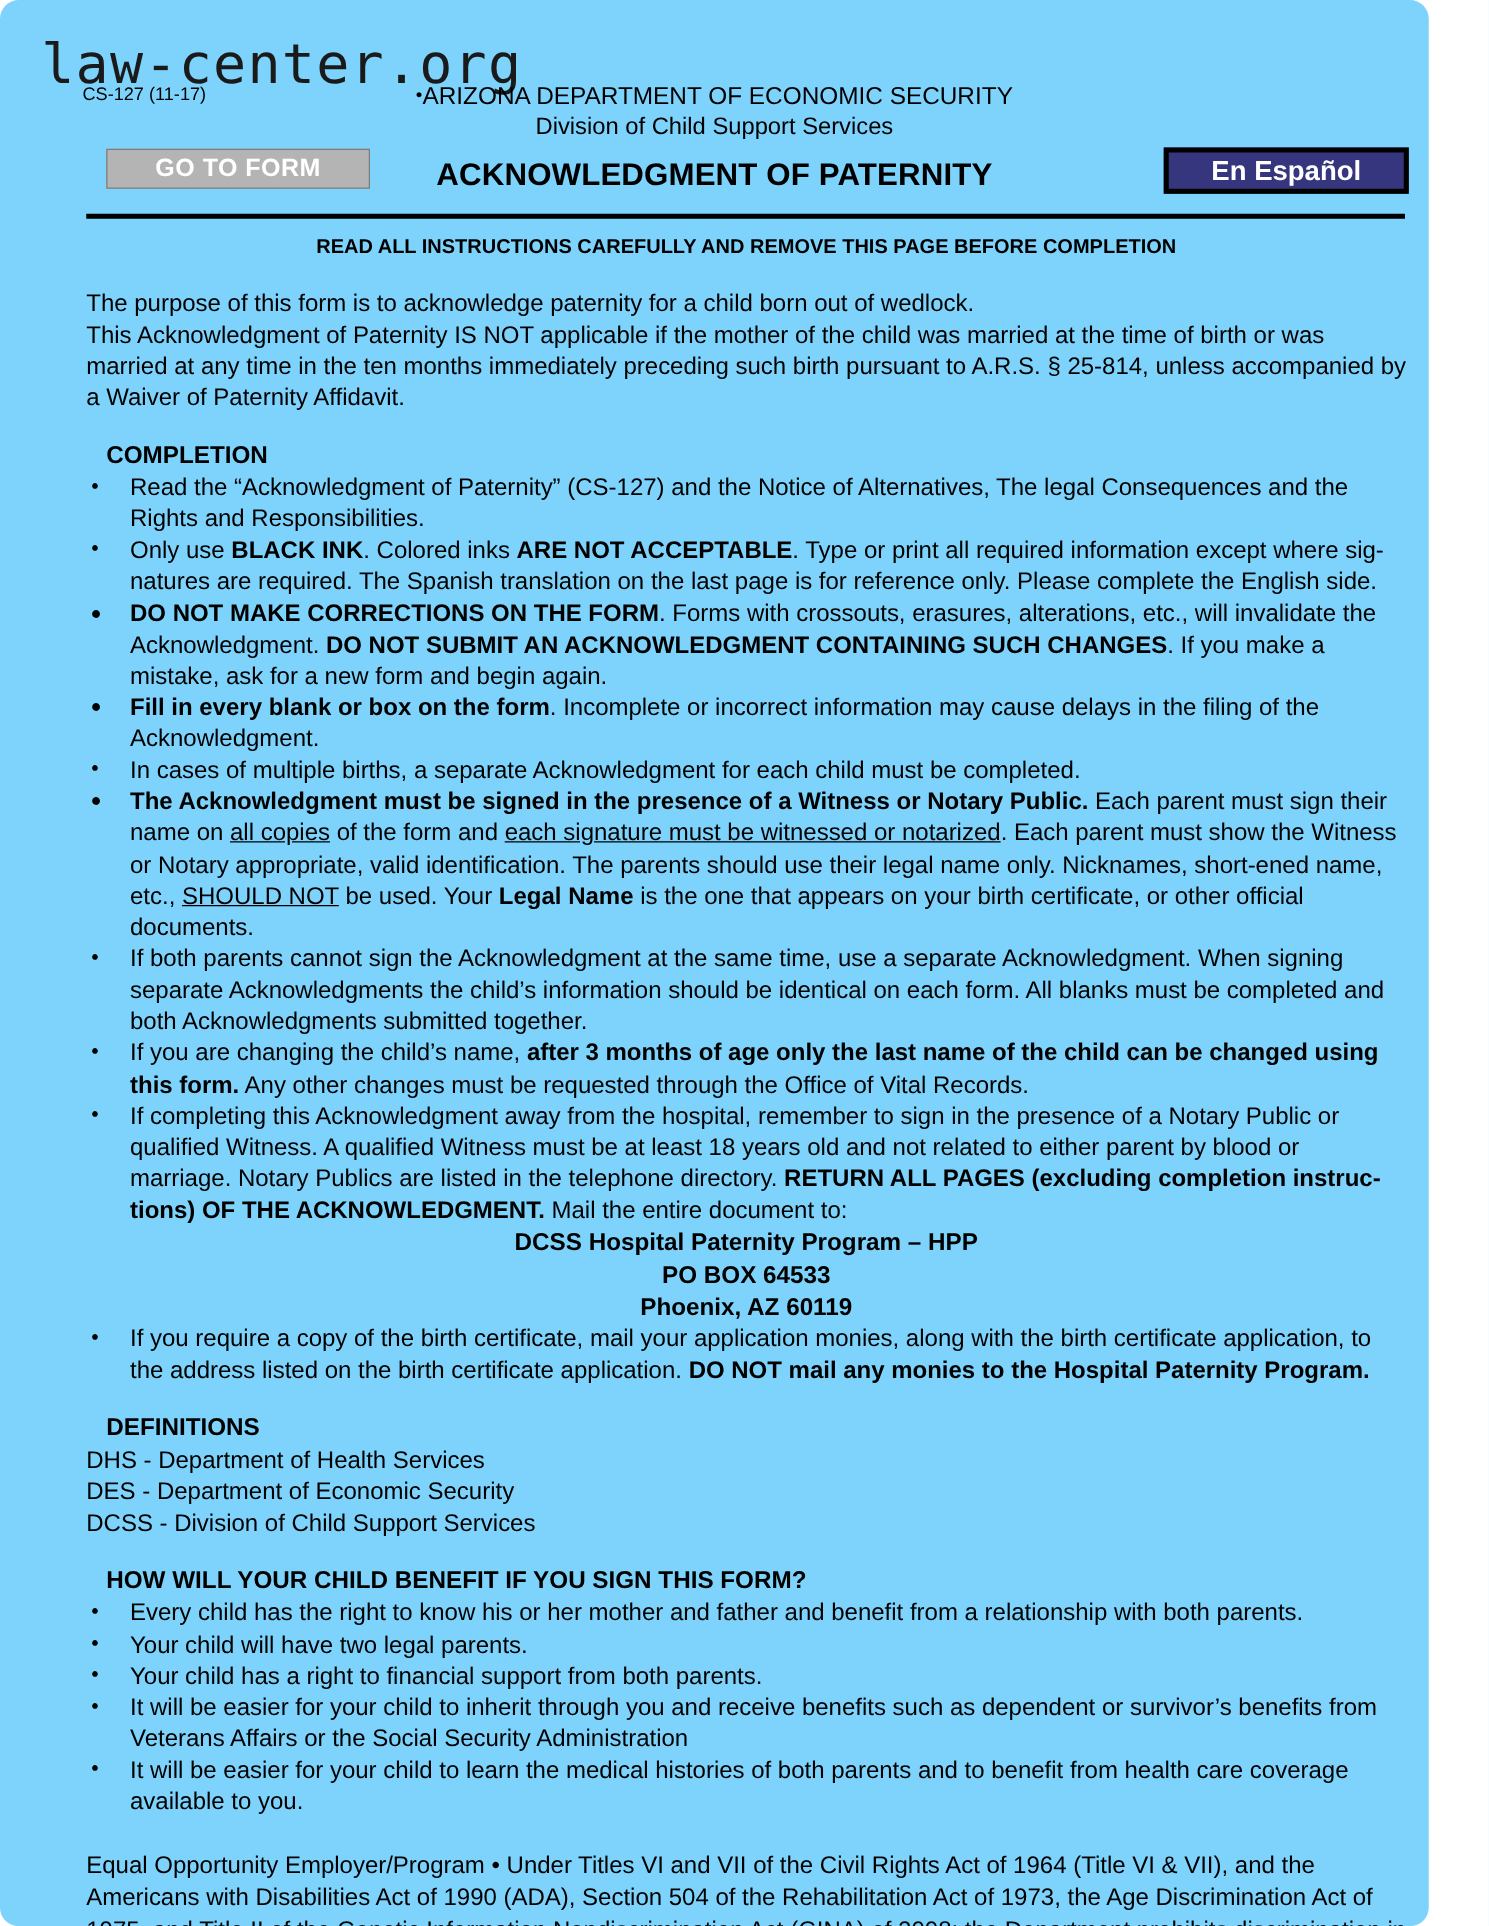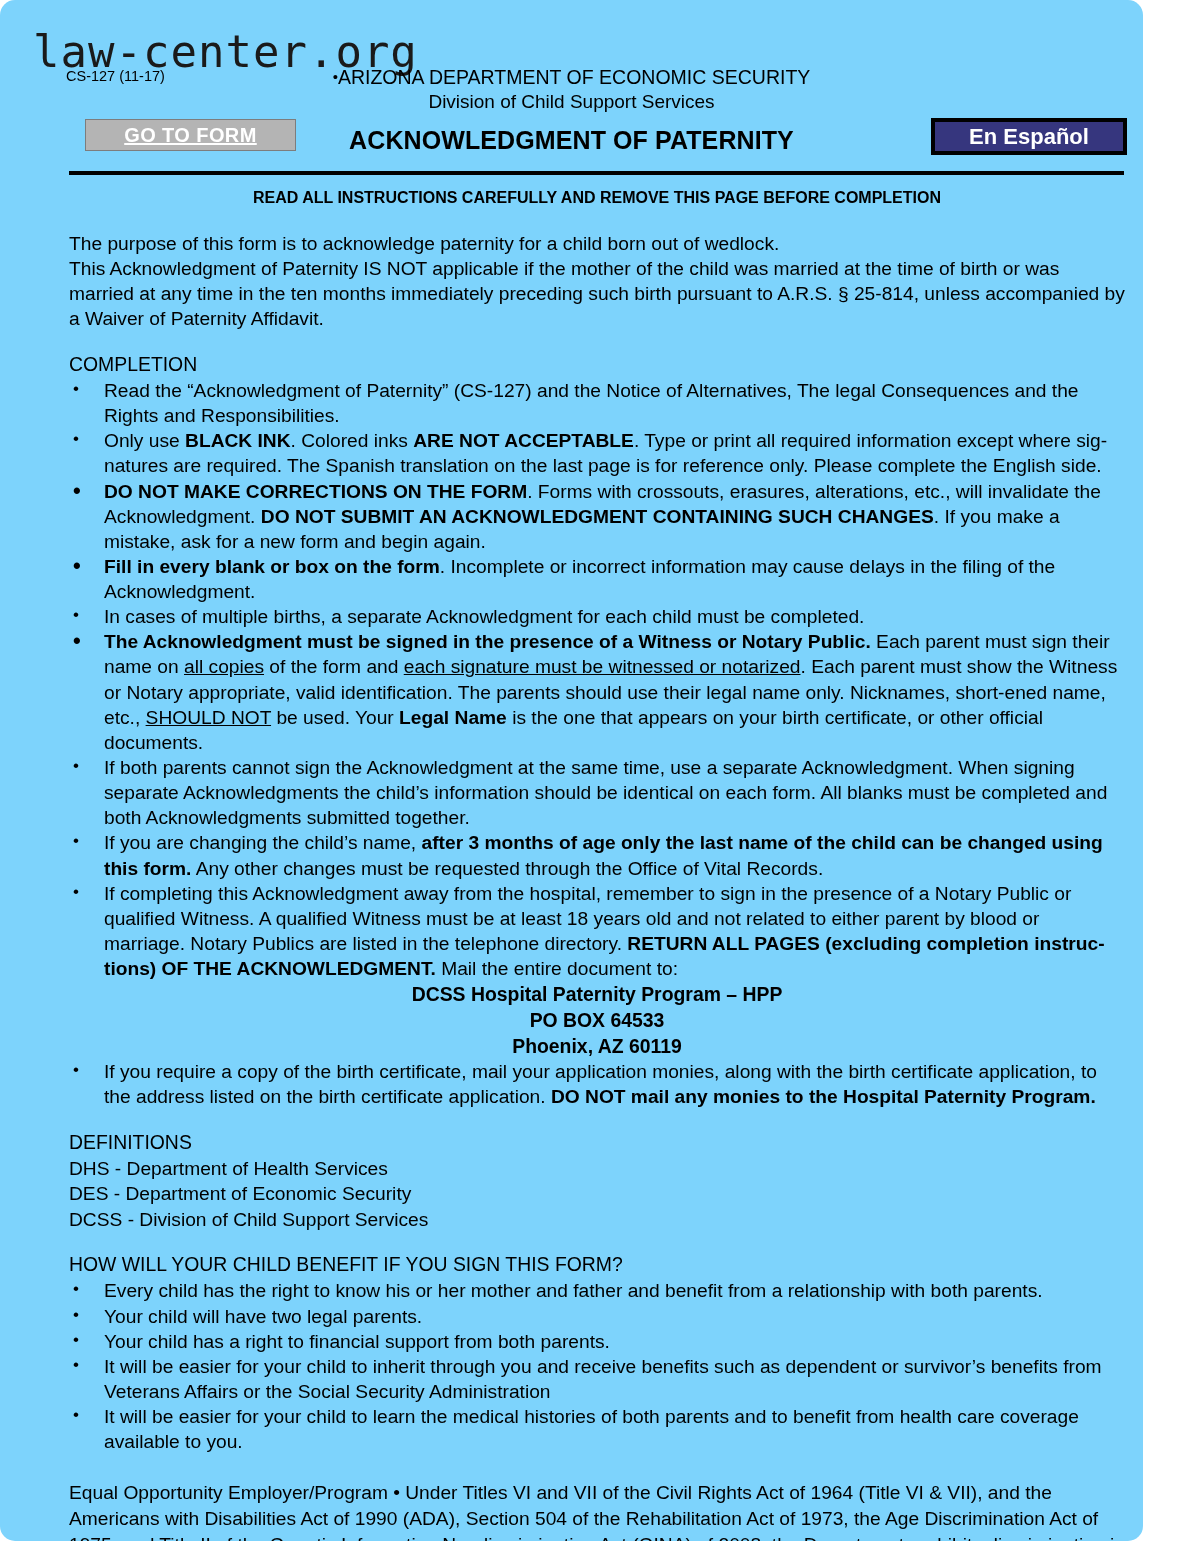--- a/index.html
+++ b/index.html
@@ -82,21 +82,20 @@
     border: 1px solid #7d7d7d;
     box-sizing: border-box;
     color: #ffffff;
     font-size: 20px;
     font-weight: bold;
     letter-spacing: 0.4px;
     display: flex;
     align-items: center;
     justify-content: center;
     cursor: pointer;
-    text-decoration: underline;
   }
   .btn-espanol {
     position: absolute;
     left: 903px;
     top: 118px;
     width: 196px;
     height: 37px;
     background: #36367e;
     border: 4px solid #000000;
     box-sizing: border-box;
@@ -133,22 +132,22 @@
     margin: 0 0 22px 0;
   }
   p.para {
     margin: 0;
   }
   p.para + p.para { margin-top: 0; }
   .gap-md { height: 20px; }
   .gap-lg { height: 26px; }
   h3.sec {
     font-size: 19.4px;
-    font-weight: normal;
-    margin: 0 0 1px 0;
+    font-weight: bold;
+    margin: 0 0 1px 16px;
   }
   ul.bul {
     list-style: none;
     margin: 0;
     padding: 0;
   }
   ul.bul > li {
     position: relative;
     padding-left: 35px;
     margin: 0 0 0 0;

